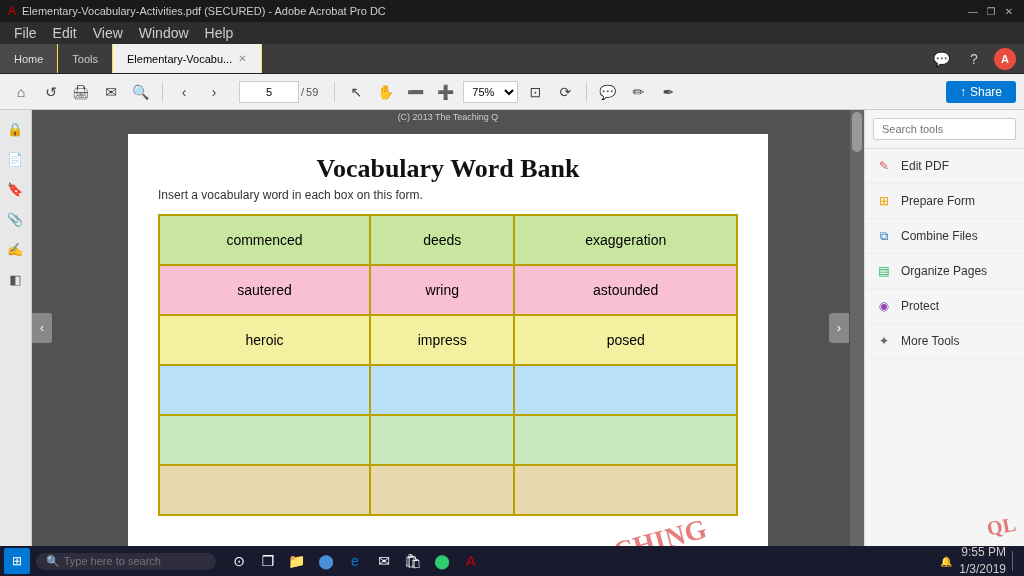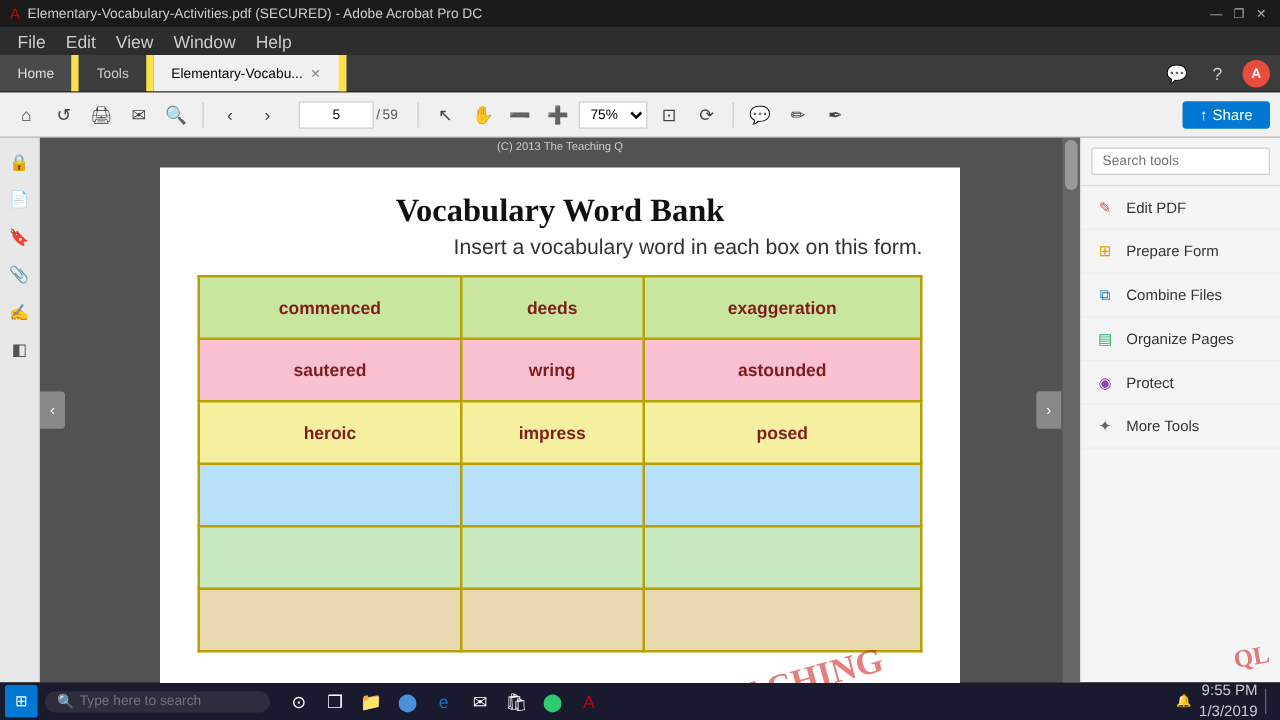--- a/index.html
+++ b/index.html
@@ -50,21 +50,21 @@
       flex-shrink: 0;
       border-bottom: 1px solid #222;
     }
     .tab {
       display: flex;
       align-items: center;
       padding: 0 14px;
       font-size: 11px;
       color: #ccc;
       cursor: pointer;
-      border-right: 6px solid #fde047;
+      border-right: 1px solid #fde047;
       background: #3c3c3c;
     }
     .tab.active {
       background: #f0f0f0;
       color: #000;
     }
     .tab.home { background: #4a4a4a; color: #ddd; }
     .tab-close { margin-left: 6px; font-size: 10px; color: #888; }
     .tab-right-icons {
       margin-left: auto;
@@ -237,35 +237,35 @@
     
     .pdf-title {
       font-family: 'Comic Sans MS', cursive;
       font-size: 26px;
       font-weight: bold;
       text-align: center;
       margin-bottom: 4px;
       color: #111;
     }
     .pdf-subtitle {
-      font-size: 17px;
-      text-align: right;
+      font-size: 12px;
+      text-align: left;
       margin-bottom: 12px;
       color: #333;
     }
     .word-bank-table {
       width: 100%;
       border-collapse: collapse;
     }
     .word-bank-table td {
       border: 2px solid #b8a000;
       text-align: center;
       font-size: 14px;
-      font-weight: bold;
-      color: #7f1d1d;
+      font-weight: normal;
+      color: #000000;
       padding: 10px 4px;
       height: 50px;
     }
     .cell-green { background: #c8e6a0; }
     .cell-yellow { background: #f5f0a0; }
     .cell-pink { background: #f8c0d0; }
     .cell-blue { background: #a8d0f0; }
     .cell-purple { background: #c8b8e8; }
     .cell-lightblue { background: #b8e0f8; }
     .cell-lightgreen { background: #c8e8c0; }

